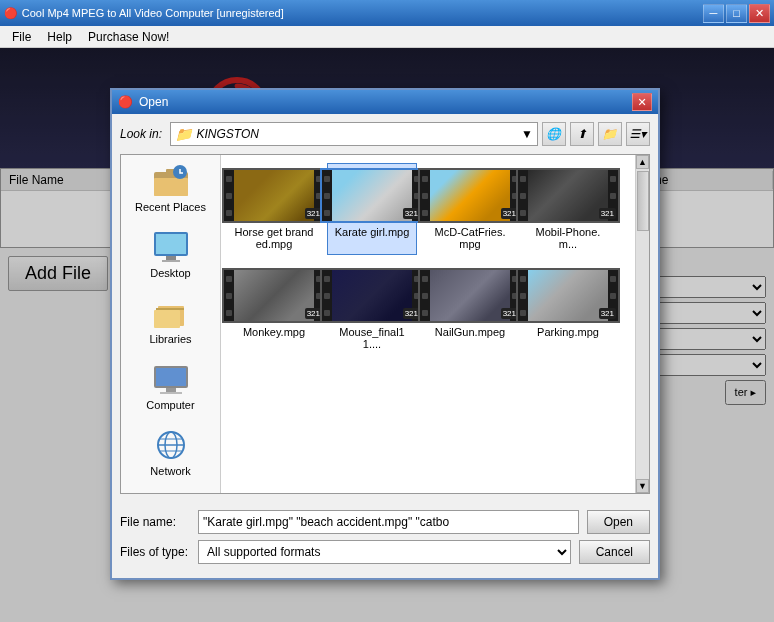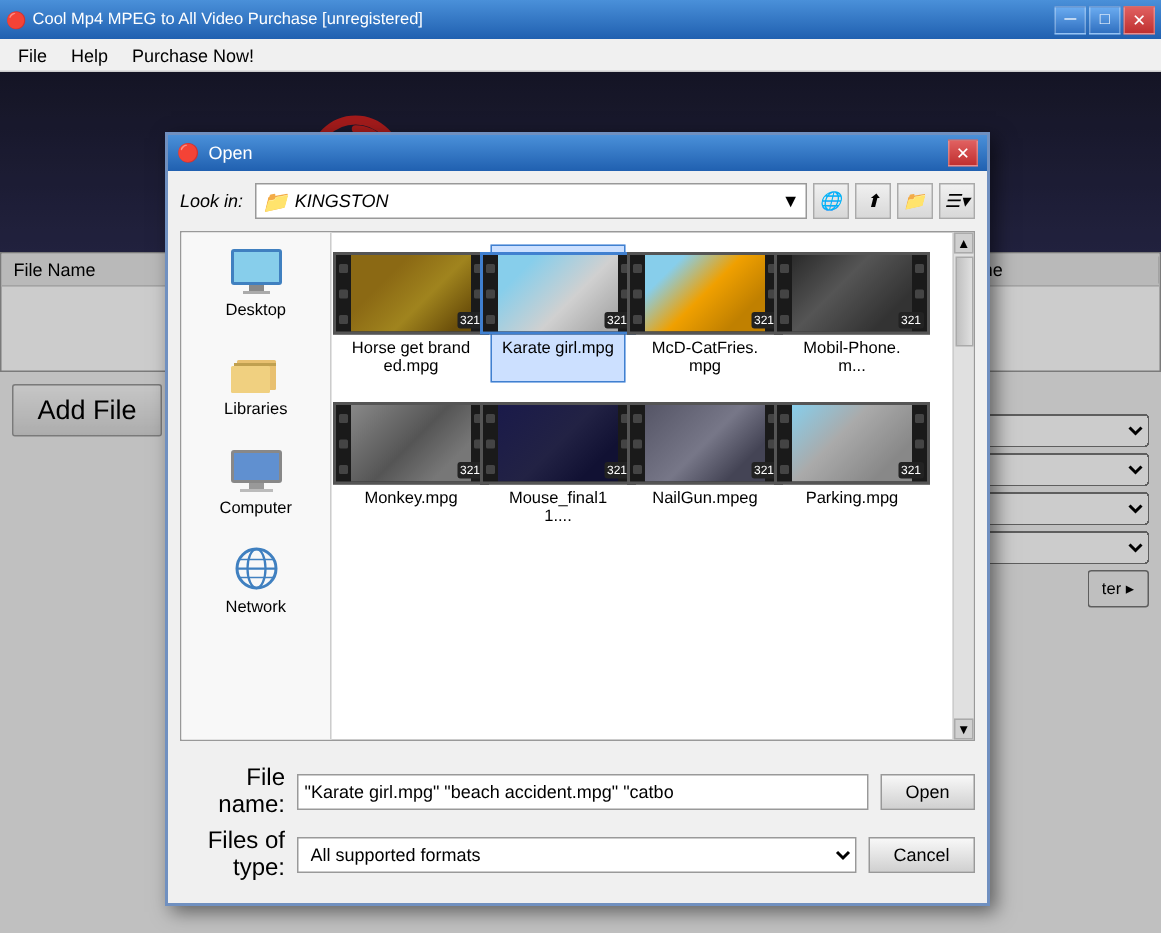--- a/index.html
+++ b/index.html
@@ -299,21 +299,21 @@
     .dialog-bottom {
       padding: 8px;
       background: #f0f0f0;
     }
     .bottom-row {
       display: flex;
       align-items: center;
       gap: 8px;
       margin-bottom: 6px;
     }
-    .bottom-label { font-size: 16px; width: 70px; text-align: right; }
+    .bottom-label { font-size: 12px; width: 70px; }
     .bottom-input {
       flex: 1;
       height: 24px;
       border: 1px solid #999;
       padding: 0 4px;
       font-size: 12px;
       background: white;
     }
     .bottom-select {
       flex: 1;
@@ -349,21 +349,21 @@
     .thumb-mouse { background: linear-gradient(135deg, #1a1a4a 0%, #224 50%, #113 80%); }
     .thumb-nail { background: linear-gradient(135deg, #556 0%, #778 50%, #445 80%); }
     .thumb-parking { background: linear-gradient(135deg, #87CEEB 0%, #aaa 40%, #888 80%); }
   </style>
 </head>
 <body>
 
 <div class="title-bar">
   <div class="title-bar-left">
     <span>🔴</span>
-    <span>Cool Mp4 MPEG to All Video Purchase  [unregistered]</span>
+    <span>Cool Mp4 MPEG to All Video Computer  [unregistered]</span>
   </div>
   <div class="title-bar-controls">
     <button class="title-btn">─</button>
     <button class="title-btn">□</button>
     <button class="title-btn close-btn">✕</button>
   </div>
 </div>
 
 <div class="menu-bar">
   <span class="menu-item">File</span>
@@ -448,20 +448,32 @@
           <div class="toolbar-btn">📁</div>
           <div class="toolbar-btn">☰▾</div>
         </div>
 
         <div class="file-browser">
 
           <div class="file-nav">
             <div class="nav-item">
               <div class="nav-icon">
                 <svg width="38" height="34" viewBox="0 0 38 34">
+                    <rect x="2" y="8" width="34" height="24" rx="2" fill="#c0a060"></rect>
+                    <rect x="2" y="14" width="34" height="18" rx="1" fill="#e8c070"></rect>
+                    <rect x="14" y="5" width="10" height="6" rx="1" fill="#c0a060"></rect>
+                    <circle cx="28" cy="8" r="7" fill="#4080c0"></circle>
+                    <polyline points="28,5 28,9 31,9" stroke="white" stroke-width="1.5" fill="none"></polyline>
+                  </svg>
+              </div>
+              <span>Recent Places</span>
+            </div>
+            <div class="nav-item">
+              <div class="nav-icon">
+                <svg width="38" height="34" viewBox="0 0 38 34">
                     <rect x="2" y="2" width="34" height="24" rx="2" fill="#4080c0"></rect>
                     <rect x="4" y="4" width="30" height="20" fill="#87CEEB"></rect>
                     <rect x="14" y="26" width="10" height="4" fill="#888"></rect>
                     <rect x="10" y="30" width="18" height="2" fill="#aaa"></rect>
                   </svg>
               </div>
               <span>Desktop</span>
             </div>
             <div class="nav-item">
               <div class="nav-icon">

